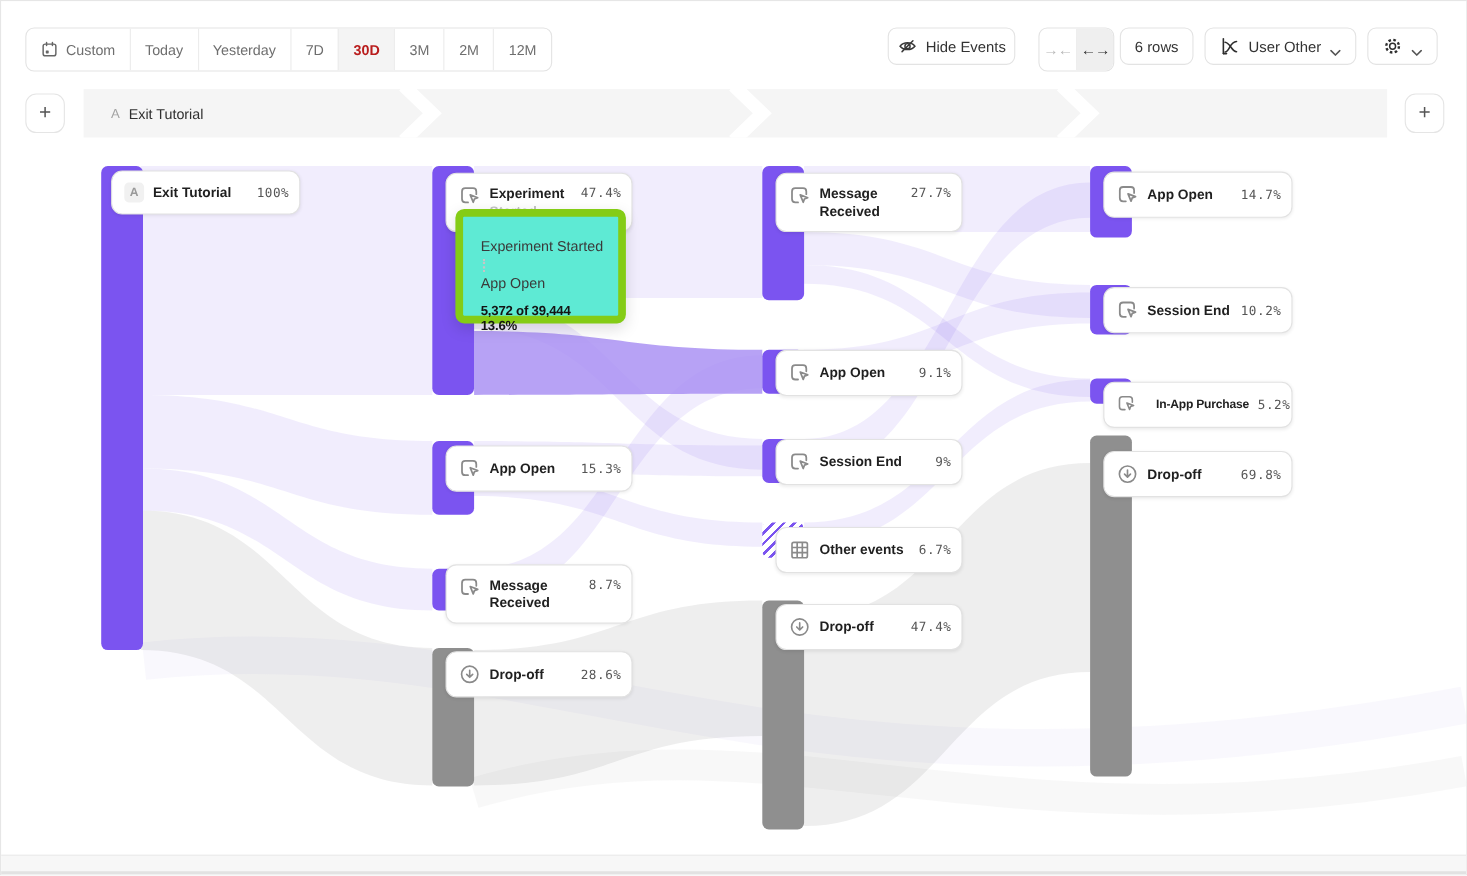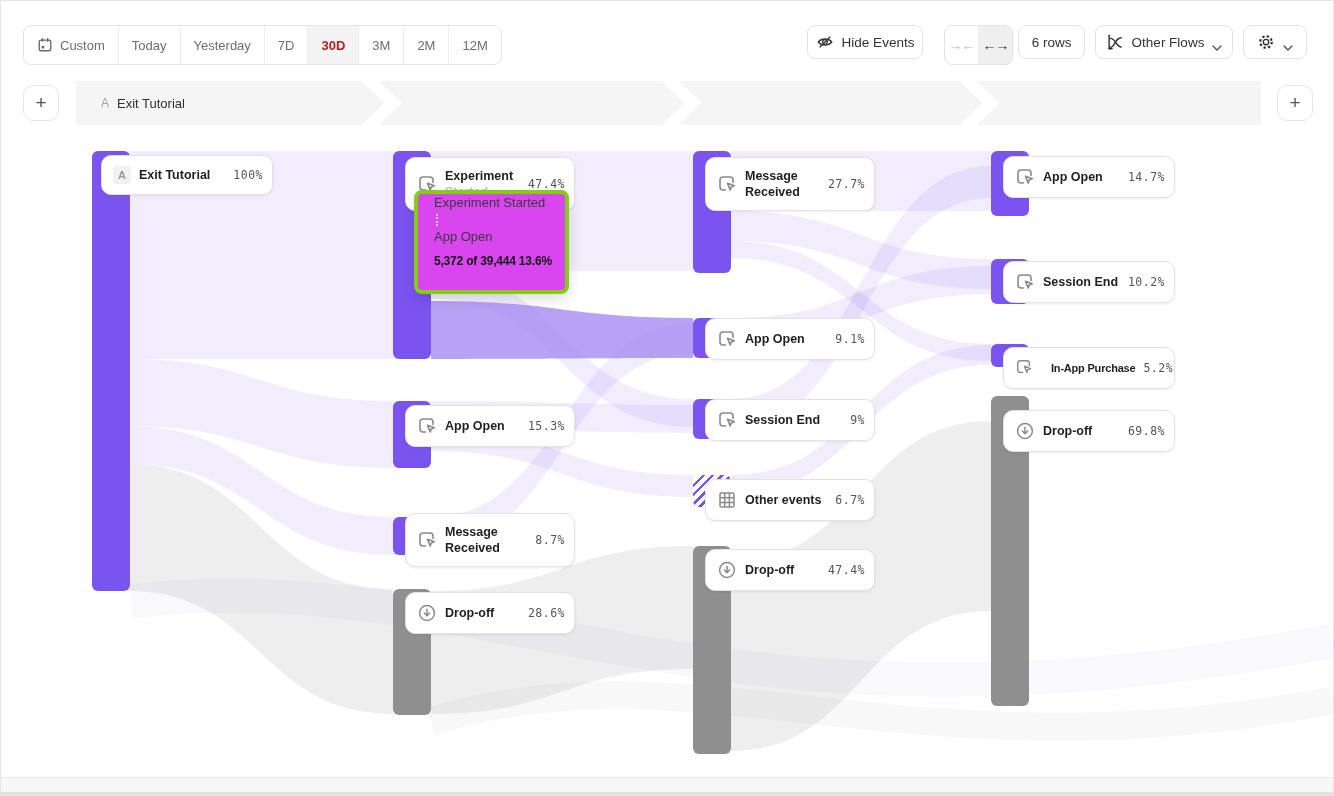--- a/index.html
+++ b/index.html
@@ -35,33 +35,33 @@
   .rl{fill:rgba(123,84,240,0.105);}
   .rh{fill:#a78ef3;fill-opacity:0.82;}
   .rg{fill:rgba(125,125,125,0.13);}
   .bar{position:absolute;width:38px;border-radius:6px;}
   .bar.purple{background:#7b54f0;}
   .bar.gray{background:#8f8f8f;}
   .bar.striped{background:repeating-linear-gradient(135deg,#7b54f0 0 2.5px,#ffffff 2.5px 6.5px);}
   .node-card{position:absolute;display:flex;align-items:center;gap:8px;background:#fff;
              border:1px solid #e2e2e2;border-radius:10px;box-shadow:0 1px 3px rgba(0,0,0,0.07);
              padding:10px 9px 10px 11px;box-sizing:border-box;cursor:pointer;}
-  .node-card.two-line{align-items:center;}
+  .node-card.two-line{align-items:flex-start;}
   .node-card .icon{flex:0 0 auto;width:20px;height:20px;}
   .lbl{font-size:12.5px;font-weight:bold;color:#1f1f1f;line-height:16px;flex:1 1 auto;}
   .lbl .dim{color:#c2c2c2;}
   .tight .lbl{font-size:11px;letter-spacing:-0.2px;white-space:nowrap;padding-left:8px;}
   .pct{font-family:"DejaVu Sans Mono",monospace;font-size:11.5px;color:#555;letter-spacing:0.5px;
        margin-left:auto;flex:0 0 auto;}
   .badge-a{flex:0 0 auto;width:18px;height:18px;border-radius:4px;background:#f1f1f1;color:#9a9a9a;
            font-size:11px;font-weight:bold;display:flex;align-items:center;justify-content:center;}
   
-  .tooltip{position:absolute;left:413px;top:189px;width:155px;height:104px;background:#d946ef;
-           border:4px solid #84cc16;border-radius:8px;box-shadow:0 5px 14px rgba(0,0,0,0.13);
-           padding:1px 10px 0 16px;box-sizing:border-box;z-index:30;}
+  .tooltip{position:absolute;left:413px;top:189px;width:155px;height:104px;background:#5eead4;
+           border:7px solid #84cc16;border-radius:8px;box-shadow:0 5px 14px rgba(0,0,0,0.13);
+           padding:19px 10px 0 16px;box-sizing:border-box;z-index:30;}
   .tt-evt{font-size:13px;color:#3a3a3a;line-height:16px;}
   .tt-dots{width:0;height:12px;border-left:2px dotted #c6c6c6;margin:3px 0 3px 2px;}
   .tt-stats{font-size:12px;font-weight:bold;color:#141414;margin-top:9px;letter-spacing:-0.2px;}
   
   .footer{position:absolute;left:0;right:0;bottom:0;height:17px;background:#f7f7f7;
           border-top:1px solid #eaeaea;box-shadow:inset 0 -3px 0 #e2e2e2;}
 </style>
 </head>
 <body>
 
@@ -129,21 +129,21 @@
 
     <div class="btn" style="left:1094px;width:138px;">
       <span class="icon" style="width:18px;height:18px;">
         <svg width="18" height="18" viewBox="0 0 20 20" fill="none" stroke="#2e2e2e" stroke-width="1.6" stroke-linecap="round">
           <path d="M3.5 2.5 v15"></path>
           <path d="M3.5 17.5 h3.2"></path>
           <path d="M5.2 15.8 C10 15.8 9.5 5.6 16.8 5.2"></path>
           <path d="M5.2 6 C10.5 6.4 11.5 15.2 16.8 15.6"></path>
         </svg>
       </span>
-      <span>Other Flows</span>
+      <span>User Other</span>
       <span class="icon" style="width:10px;height:6px;">
         <svg width="10" height="6" viewBox="0 0 10 6" fill="none" stroke="#555" stroke-width="1.4" stroke-linecap="round">
             <path d="M1 1 l4 4 4 -4"></path>
           </svg>
       </span>
     </div>
 
     <div class="btn" style="left:1242px;width:64px;padding:0 11px;">
       <span class="icon" style="width:18px;height:18px;">
         <svg width="18" height="18" viewBox="0 0 20 20" fill="none" stroke="#2e2e2e" stroke-width="1.5">

